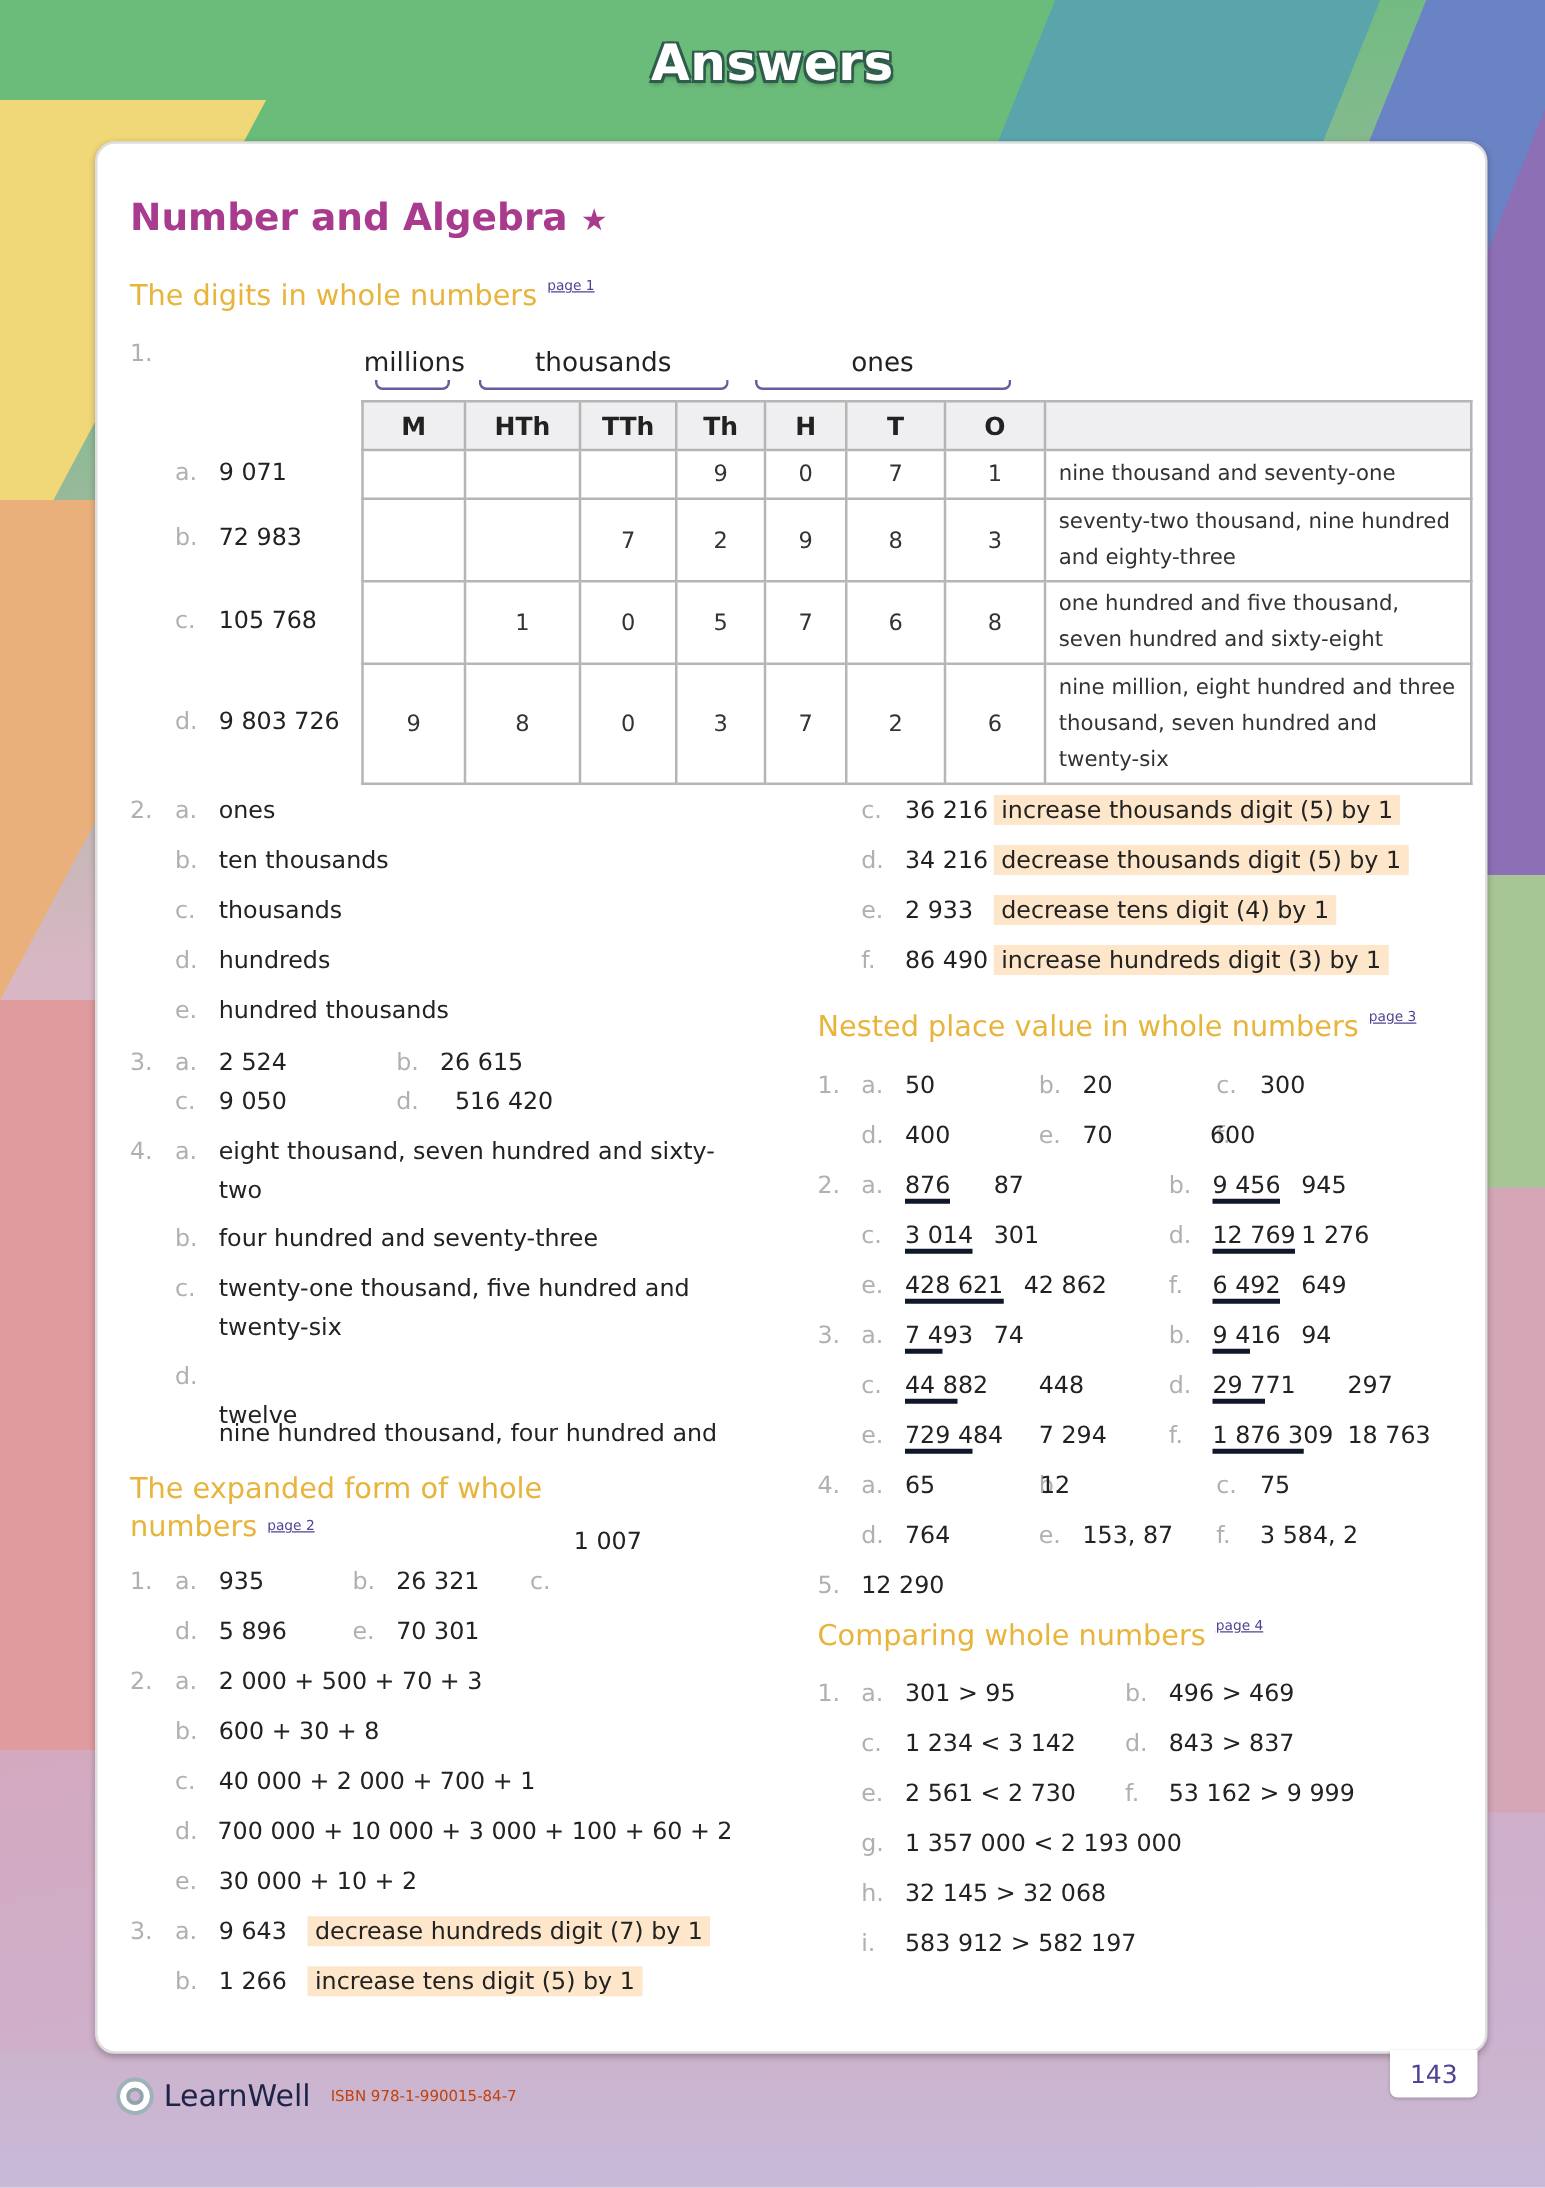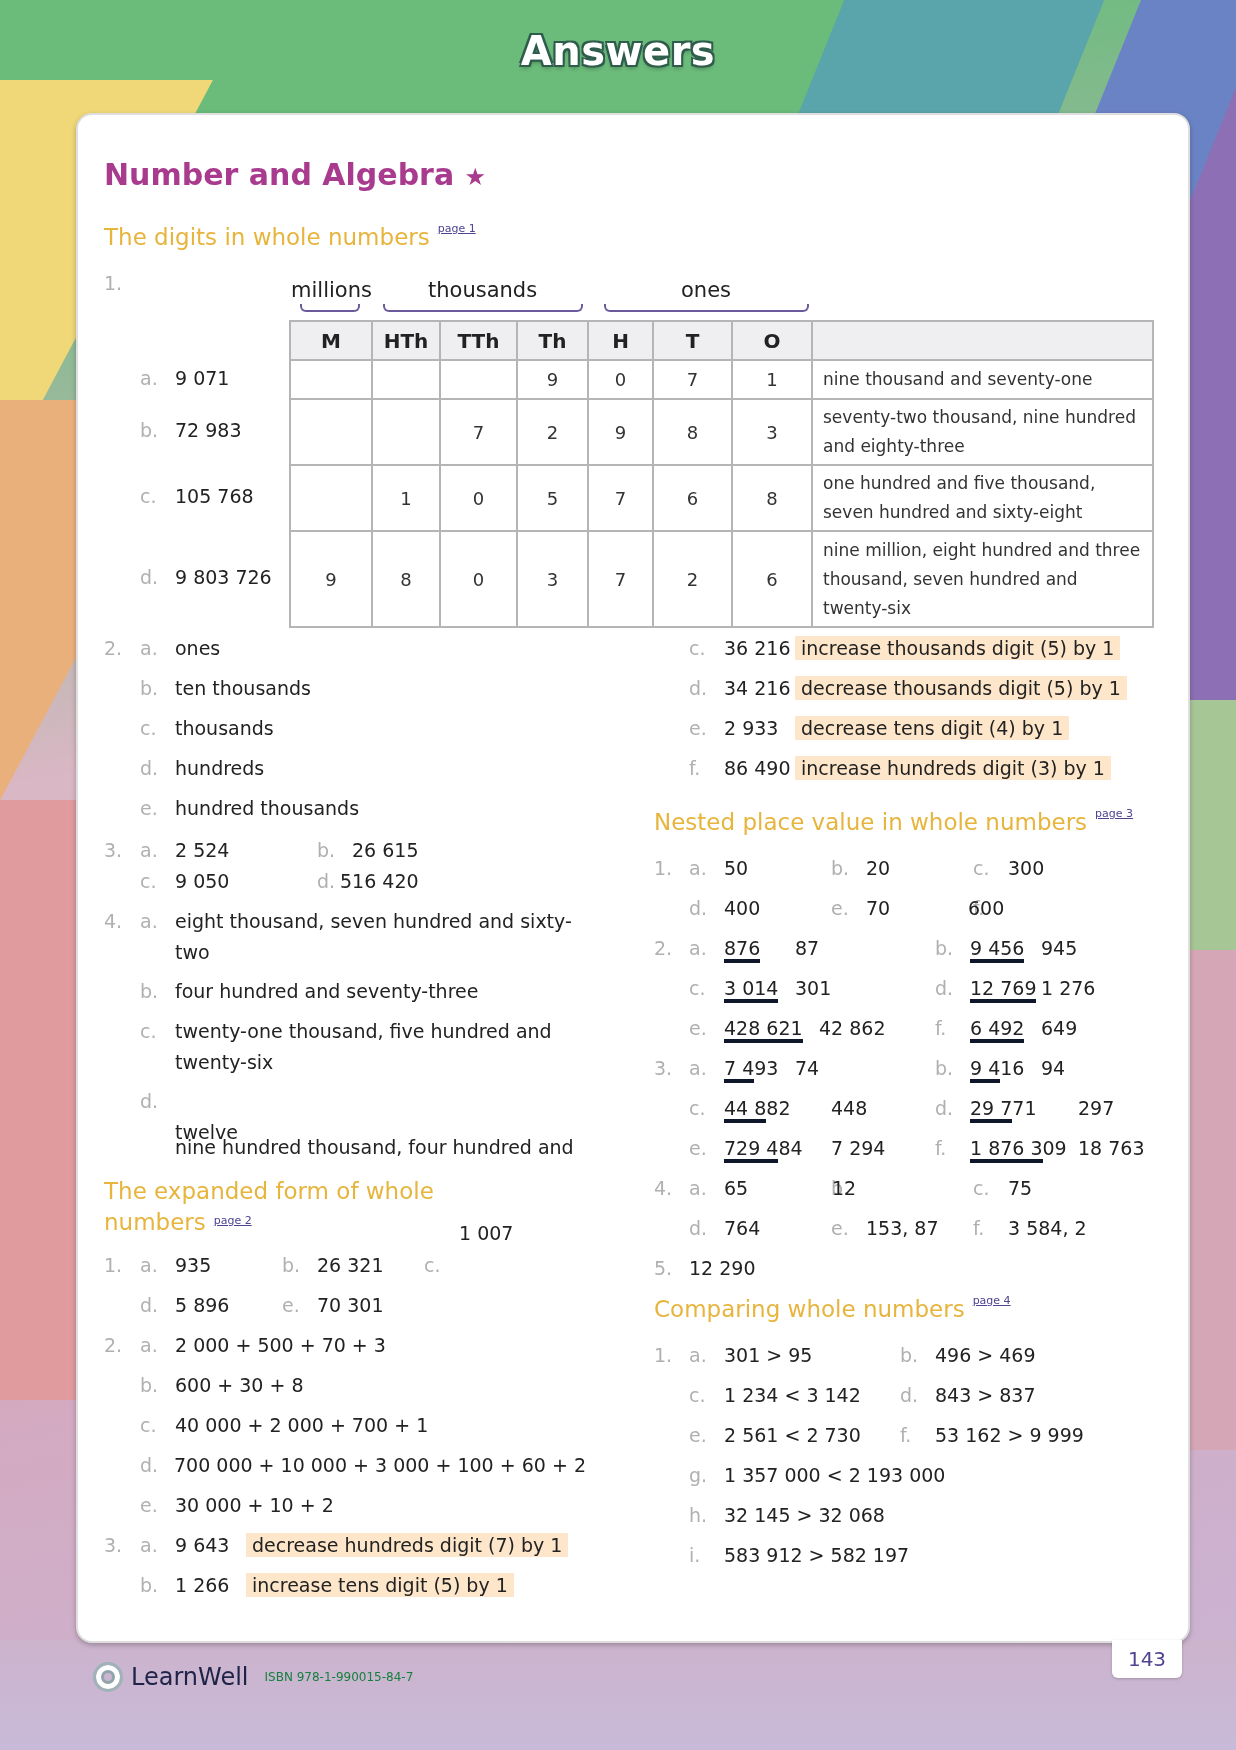--- a/index.html
+++ b/index.html
@@ -46,21 +46,21 @@
   table.pv { border-collapse: collapse; position: absolute; left: 289px; top: 320px; font-size: 18px; color: #333; }
   table.pv td, table.pv th { border: 2px solid #b5b5b5; text-align: center; }
   table.pv th { background: #efeff1; height: 39px; font-weight: bold; font-size: 20px; color: #222; }
   table.pv td.w { text-align: left; padding: 3px 10px; font-size: 17px; line-height: 29px; }
   .brace { position: absolute; border: 2px solid #6b5a9c; border-bottom: none; height: 8px; border-radius: 6px 6px 0 0; transform: scaleY(-1); }
   .brace-label { position: absolute; font-size: 21px; color: #222; }
 
   .footer-logo { position: absolute; left: 93px; top: 1662px; display: flex; align-items: center; gap: 8px; }
   .logo-swirl { width: 30px; height: 30px; border-radius: 50%; border: 3px solid #9fb2b8; box-shadow: inset 0 0 0 5px #fff, inset 0 0 0 8px #8fa4ab; }
   .logo-text { font-size: 24px; color: #1e2347; }
-  .isbn { font-size: 12px; color: #15803d; margin-left: 8px; }
+  .isbn { font-size: 12px; color: #c2410c; margin-left: 8px; }
   .page-number { position: absolute; left: 1112px; top: 1640px; width: 70px; height: 38px; background: #fff; border-radius: 0 0 6px 6px; text-align: center; font-size: 20px; line-height: 38px; color: #4e4491; box-shadow: 0 1px 3px rgba(0,0,0,.2); }
 </style>
 </head>
 <body>
 
 <div class="bg">
   <div class="band b-green"></div>
     <div class="band b-teal"></div>
     <div class="band b-blue"></div>
     <div class="band b-purple"></div>
@@ -101,21 +101,21 @@
     <div class="abs lt" style="left:140px;top:485px;">c.</div>
     <div class="abs ans" style="left:175px;top:485px;">105 768</div>
     <div class="abs lt" style="left:140px;top:566px;">d.</div>
     <div class="abs ans" style="left:175px;top:566px;">9 803 726</div>
   </div>
 
 <table class="pv">
   <thead>
     <tr id="pv-head">
         <th style="width:82px">M</th>
-        <th style="width:68px">HTh</th>
+        <th style="width:92px">HTh</th>
         <th style="width:77px">TTh</th>
         <th style="width:71px">Th</th>
         <th style="width:65px">H</th>
         <th style="width:79px">T</th>
         <th style="width:80px">O</th>
         <th style="width:341px"></th>
       </tr>
   </thead>
   <tbody id="pv-body">
       <tr style="height:39px">
@@ -192,21 +192,21 @@
 
 <div id="q3">
     <div class="abs qn" style="left:104px;top:839px;">3.</div>
     <div class="abs lt" style="left:140px;top:839px;">a.</div>
     <div class="abs ans" style="left:175px;top:839px;">2 524</div>
     <div class="abs lt" style="left:317px;top:839px;">b.</div>
     <div class="abs ans" style="left:352px;top:839px;">26 615</div>
     <div class="abs lt" style="left:140px;top:870px;">c.</div>
     <div class="abs ans" style="left:175px;top:870px;">9 050</div>
     <div class="abs lt" style="left:317px;top:870px;">d.</div>
-    <div class="abs ans" style="left:340px;top:870px;">516 420</div>
+    <div class="abs ans" style="left:364px;top:870px;">516 420</div>
   </div>
 
 <div id="q4">
     <div class="abs qn" style="left:104px;top:910px;">4.</div>
     <div class="abs lt" style="left:140px;top:910px;">a.</div>
     <div class="abs ans" style="left:175px;top:910px;">eight thousand, seven hundred and sixty-</div>
     <div class="abs ans" style="left:175px;top:941px;">two</div>
     <div class="abs lt" style="left:140px;top:980px;">b.</div>
     <div class="abs ans" style="left:175px;top:980px;">four hundred and seventy-three</div>
     <div class="abs lt" style="left:140px;top:1020px;">c.</div>

